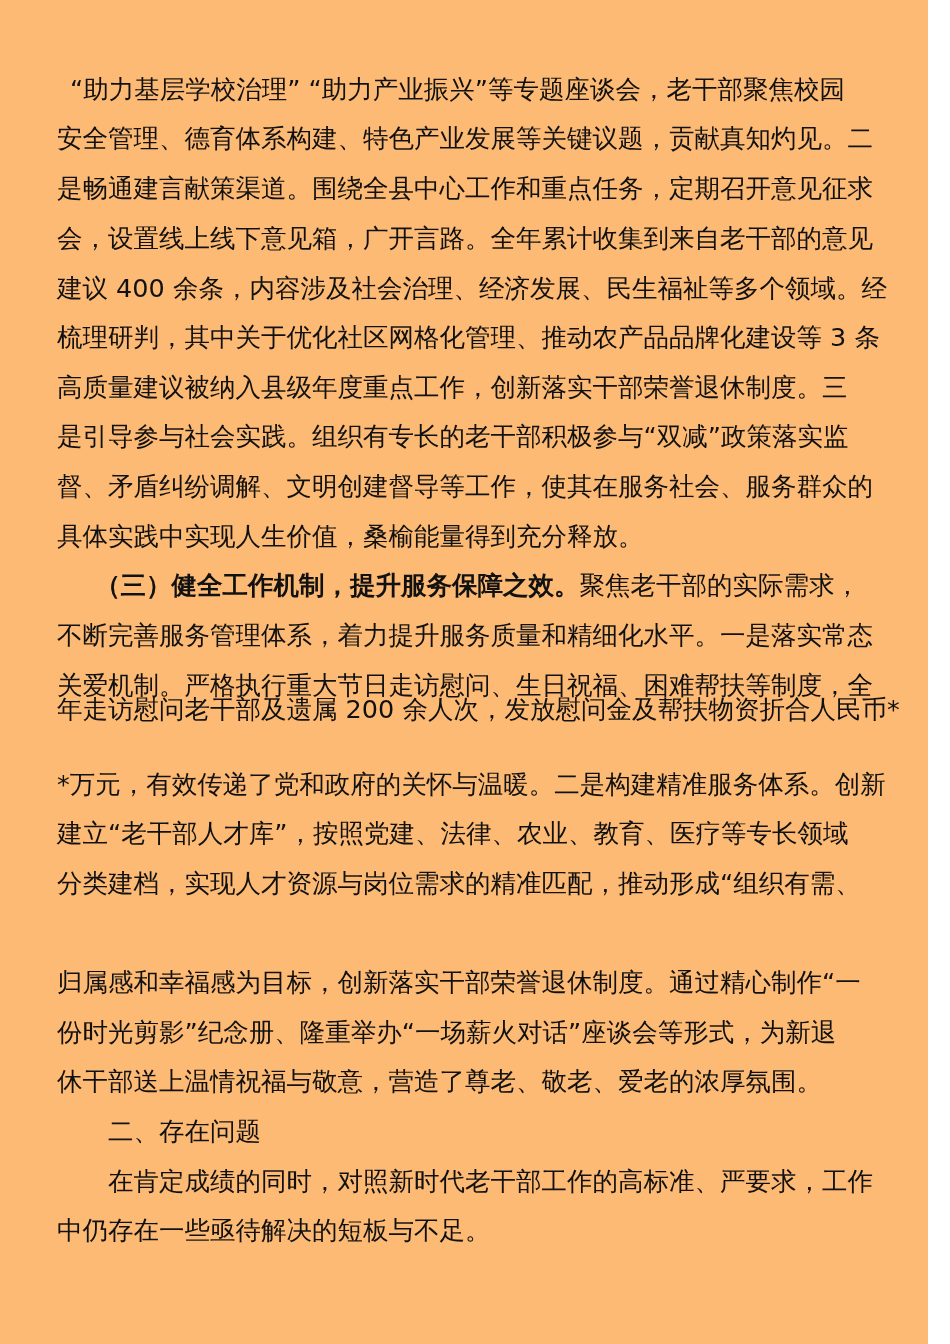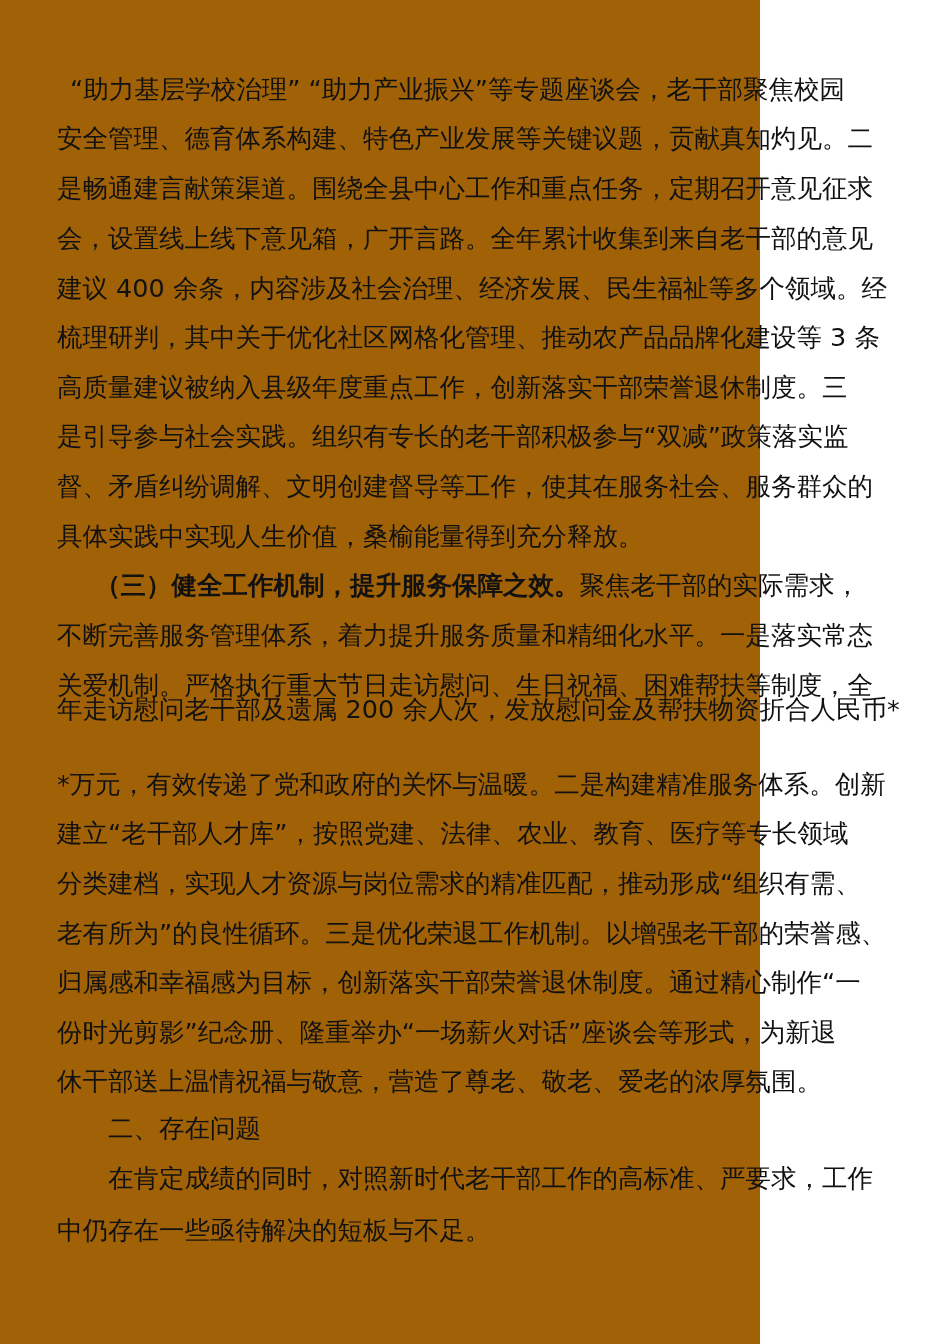--- a/index.html
+++ b/index.html
@@ -12,36 +12,36 @@
       height: 1344px;
       position: relative;
       overflow: hidden;
       font-family: "DejaVu Sans", "Liberation Sans", sans-serif;
       color: #000000;
     }
     .page {
       position: absolute;
       left: 0;
       top: 0;
-      width: 760px;
+      width: 928px;
       height: 1344px;
-      background: #a16207;
+      background: #fdba74;
     }
     .line {
       position: absolute;
       left: 57px;
       width: 840px;
       height: 50px;
       line-height: 50px;
       font-size: 25.5px;
       white-space: nowrap;
       letter-spacing: 0px;
       color: #111111;
     }
-    .line.indent { left: 108px; font-family: Liberation Mono, monospace; }
+    .line.indent { left: 108px; }
     .line.indent-first { left: 70px; }
     .line.bold-lead { left: 95px; }
     .b { font-weight: bold; margin-top: 28px; }
   </style>
 </head>
 <body>
 
 <div class="page">
   <div class="line indent-first" style="top:64px">“助力基层学校治理”  “助力产业振兴”等专题座谈会，老干部聚焦校园</div>
   <div class="line" style="top:113px">安全管理、德育体系构建、特色产业发展等关键议题，贡献真知灼见。二</div>
@@ -57,20 +57,19 @@
   <div class="line bold-lead" style="top:560px">
     <span class="b">（三）健全工作机制，提升服务保障之效。</span><span>聚焦老干部的实际需求，</span>
   </div>
 
   <div class="line" style="top:610px">不断完善服务管理体系，着力提升服务质量和精细化水平。一是落实常态</div>
   <div class="line" style="top:660px">关爱机制。严格执行重大节日走访慰问、生日祝福、困难帮扶等制度，全</div>
   <div class="line" style="top:684px">年走访慰问老干部及遗属 200 余人次，发放慰问金及帮扶物资折合人民币*</div>
   <div class="line" style="top:759px">*万元，有效传递了党和政府的关怀与温暖。二是构建精准服务体系。创新</div>
   <div class="line" style="top:808px">建立“老干部人才库”，按照党建、法律、农业、教育、医疗等专长领域</div>
   <div class="line" style="top:858px">分类建档，实现人才资源与岗位需求的精准匹配，推动形成“组织有需、</div>
-  <div class="line" style="top:908px">老有所为”的良性循环。三是优化荣退工作机制。以增强老干部的荣誉感、</div>
   <div class="line" style="top:957px">归属感和幸福感为目标，创新落实干部荣誉退休制度。通过精心制作“一</div>
   <div class="line" style="top:1007px">份时光剪影”纪念册、隆重举办“一场薪火对话”座谈会等形式，为新退</div>
   <div class="line" style="top:1056px">休干部送上温情祝福与敬意，营造了尊老、敬老、爱老的浓厚氛围。</div>
   <div class="line indent" style="top:1106px">二、存在问题</div>
   <div class="line indent" style="top:1156px">在肯定成绩的同时，对照新时代老干部工作的高标准、严要求，工作</div>
   <div class="line" style="top:1205px">中仍存在一些亟待解决的短板与不足。</div>
 </div>
 
 </body></html>

